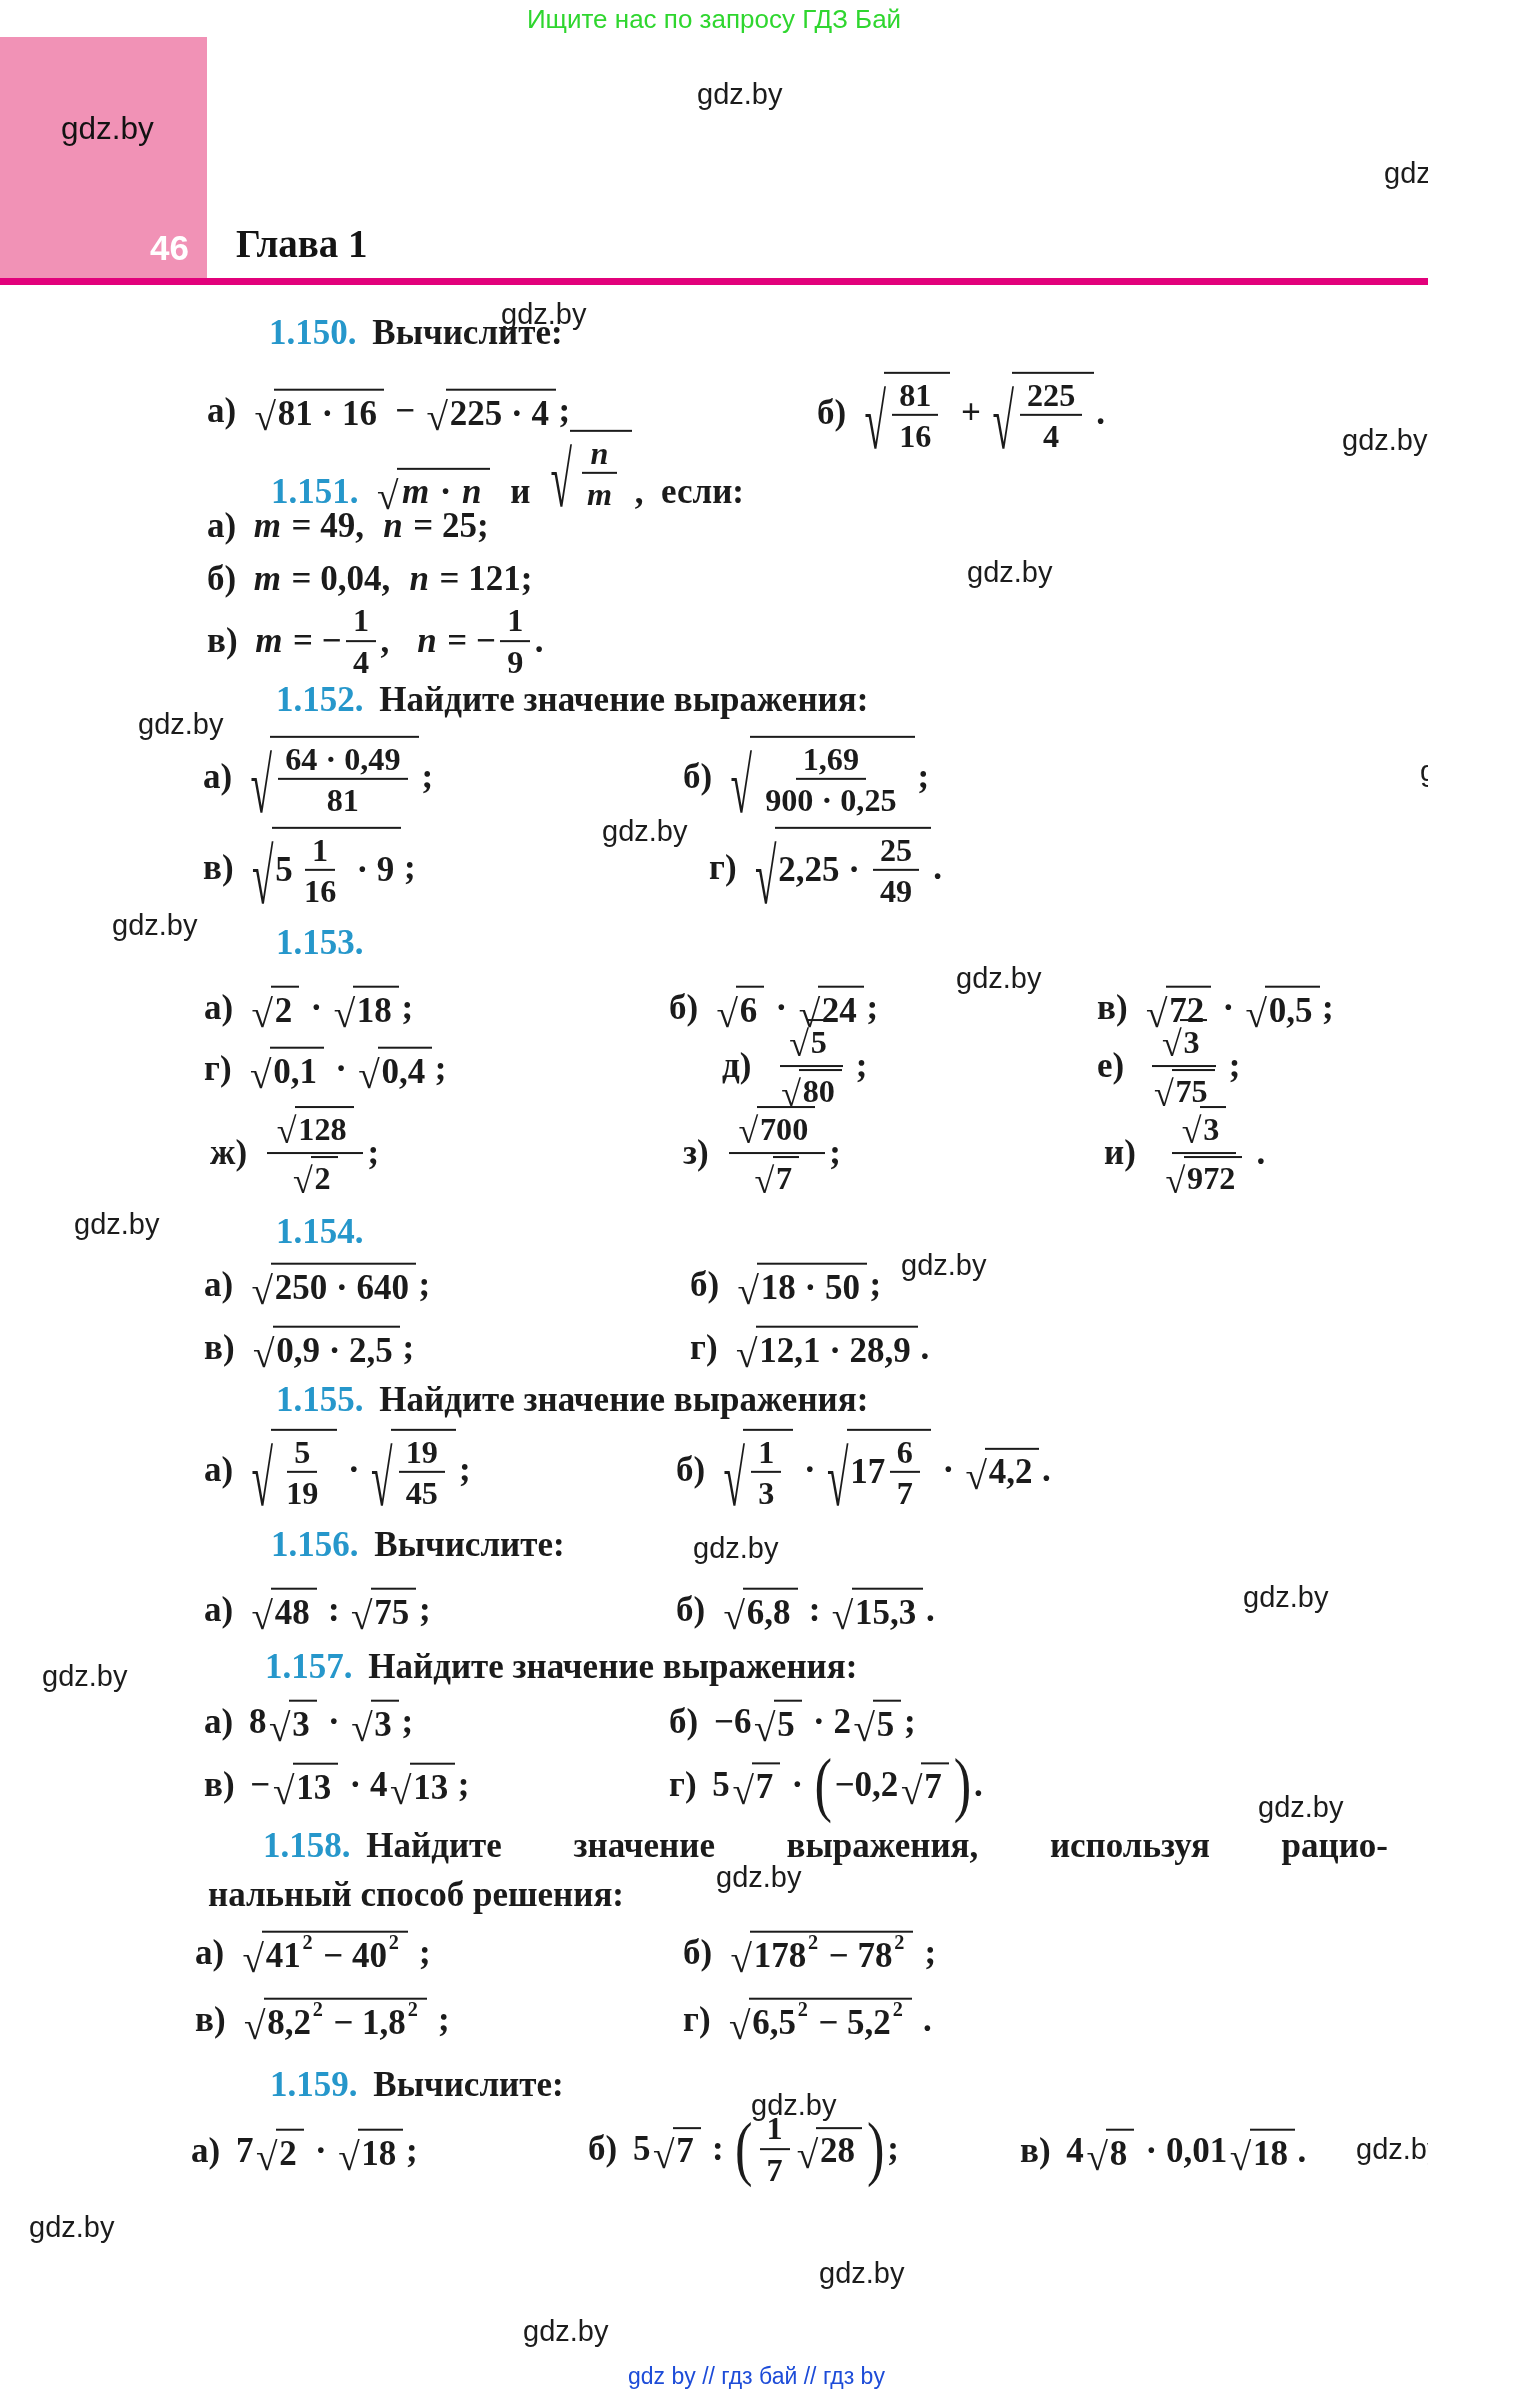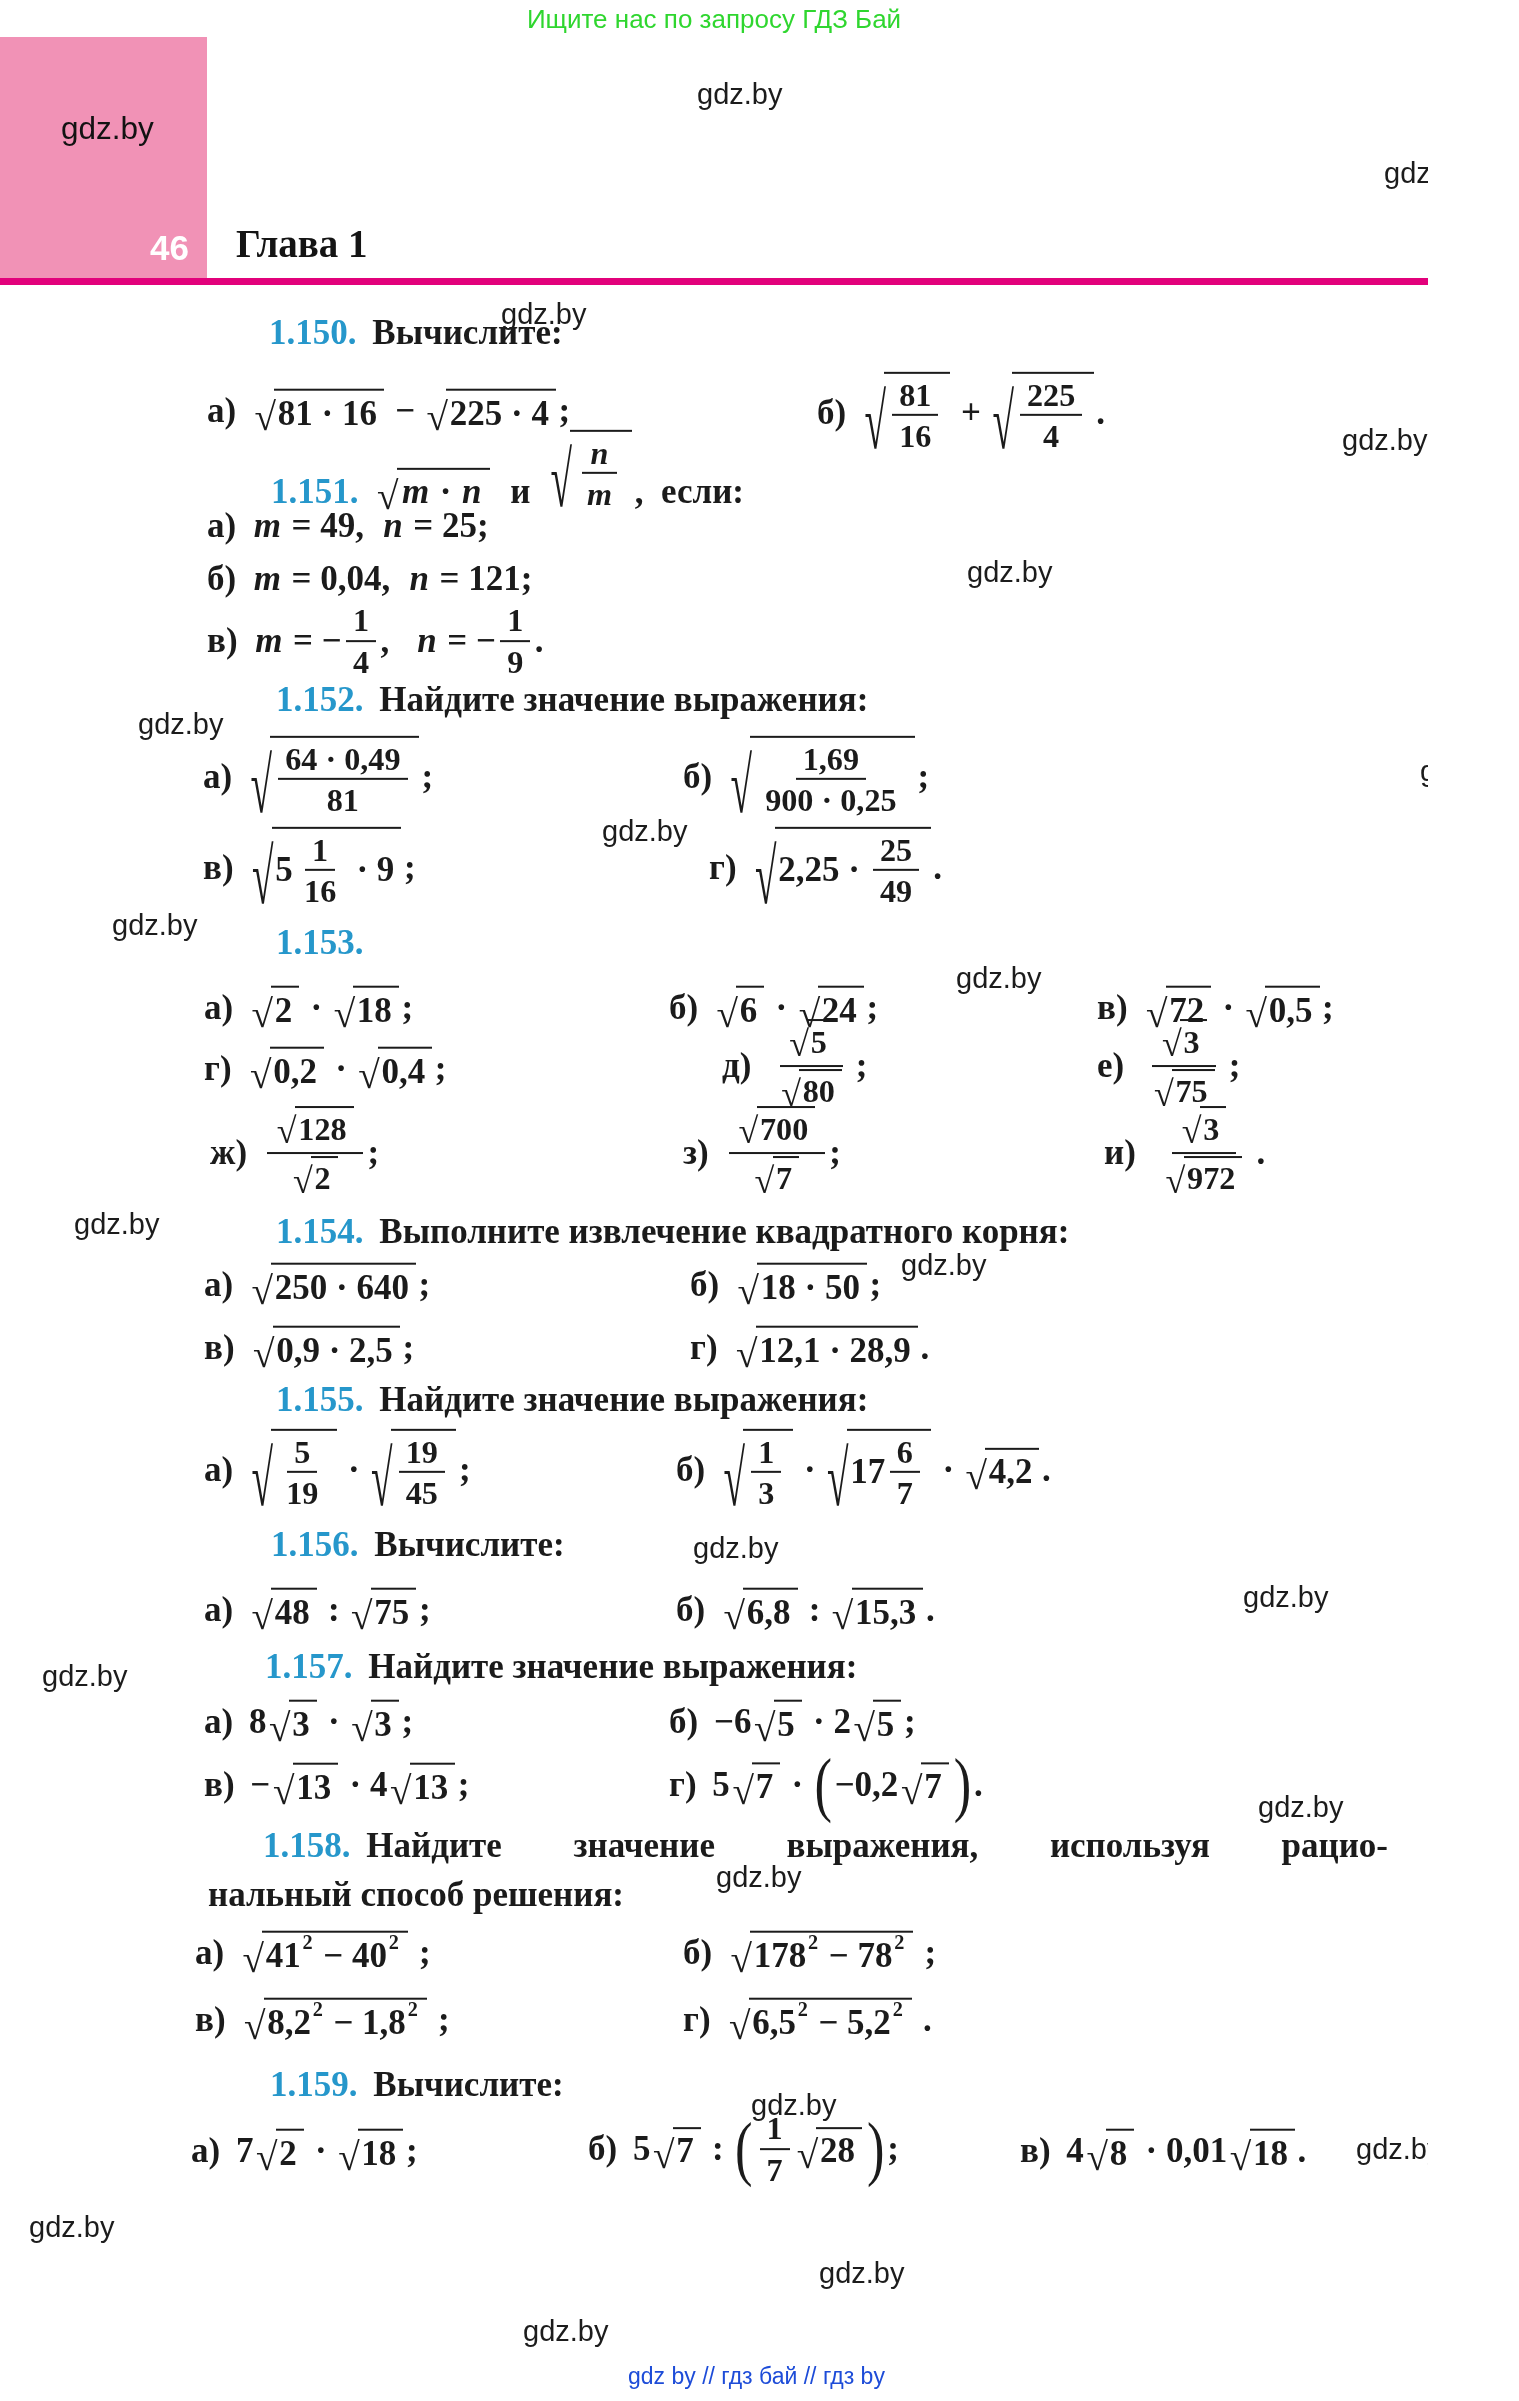--- a/index.html
+++ b/index.html
@@ -264,21 +264,21 @@
             <span class="t">0,5</span>
           </span>
         </span>
         <span class="t">;</span>
       </div>
       <div class="part" style="left: 204px; top: 1069px;">
         <span class="plabel">г)</span>
         <span class="sqrt">
           <span class="rad">√</span>
           <span class="vinc">
-            <span class="t">0,2</span>
+            <span class="t">0,1</span>
           </span>
         </span>
         <span class="t"> · </span>
         <span class="sqrt">
           <span class="rad">√</span>
           <span class="vinc">
             <span class="t">0,4</span>
           </span>
         </span>
         <span class="t">;</span>
@@ -368,21 +368,20 @@
               <span class="rad">√</span>
               <span class="vinc">
                 <span class="t">972</span>
               </span>
             </span></span>
         </span>
         <span class="t">.</span>
       </div>
       <div class="title" style="left: 276px; top: 1232px;">
         <span class="ex-num">1.154.</span>
-        <span class="t">Выполните извлечение квадратного корня:</span>
       </div>
       <div class="part" style="left: 204px; top: 1285px;">
         <span class="plabel">а)</span>
         <span class="sqrt">
           <span class="rad">√</span>
           <span class="vinc">
             <span class="t">250 · 640</span>
           </span>
         </span>
         <span class="t">;</span>

